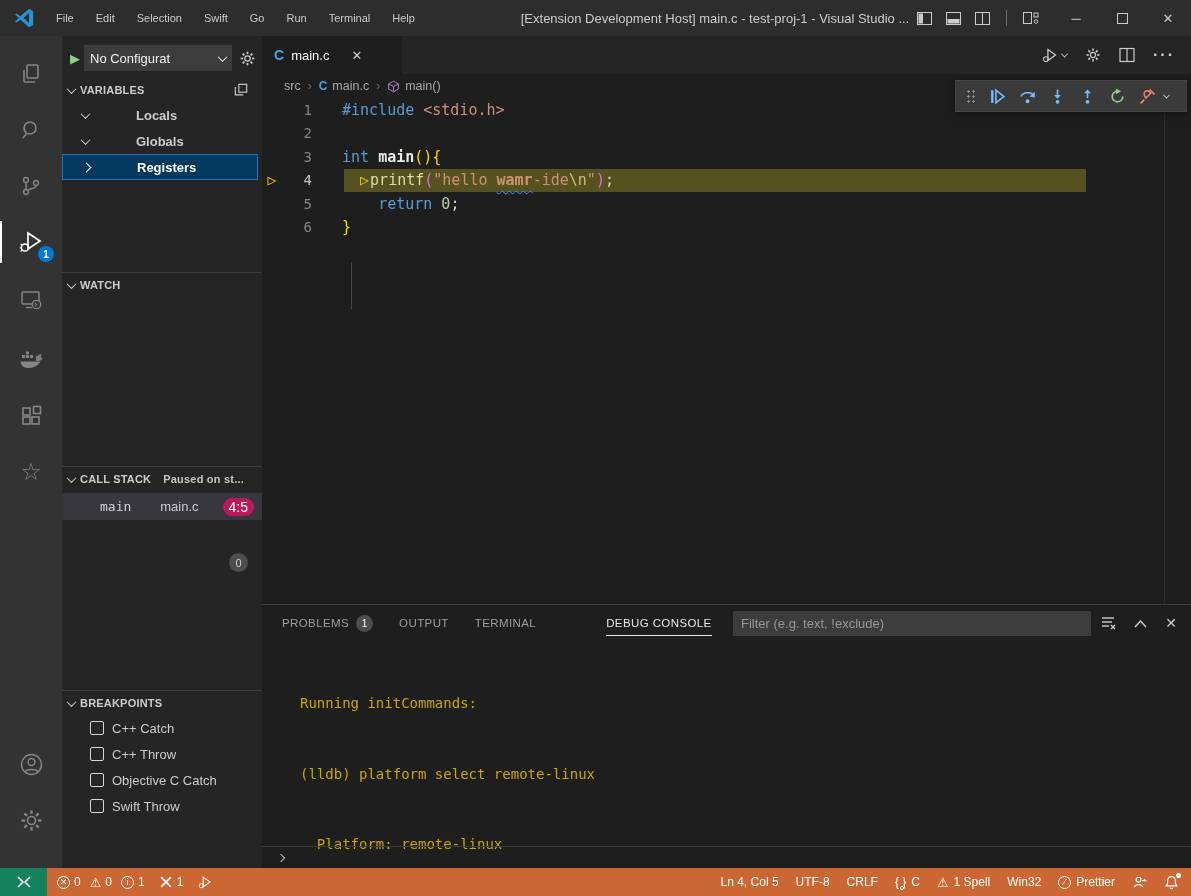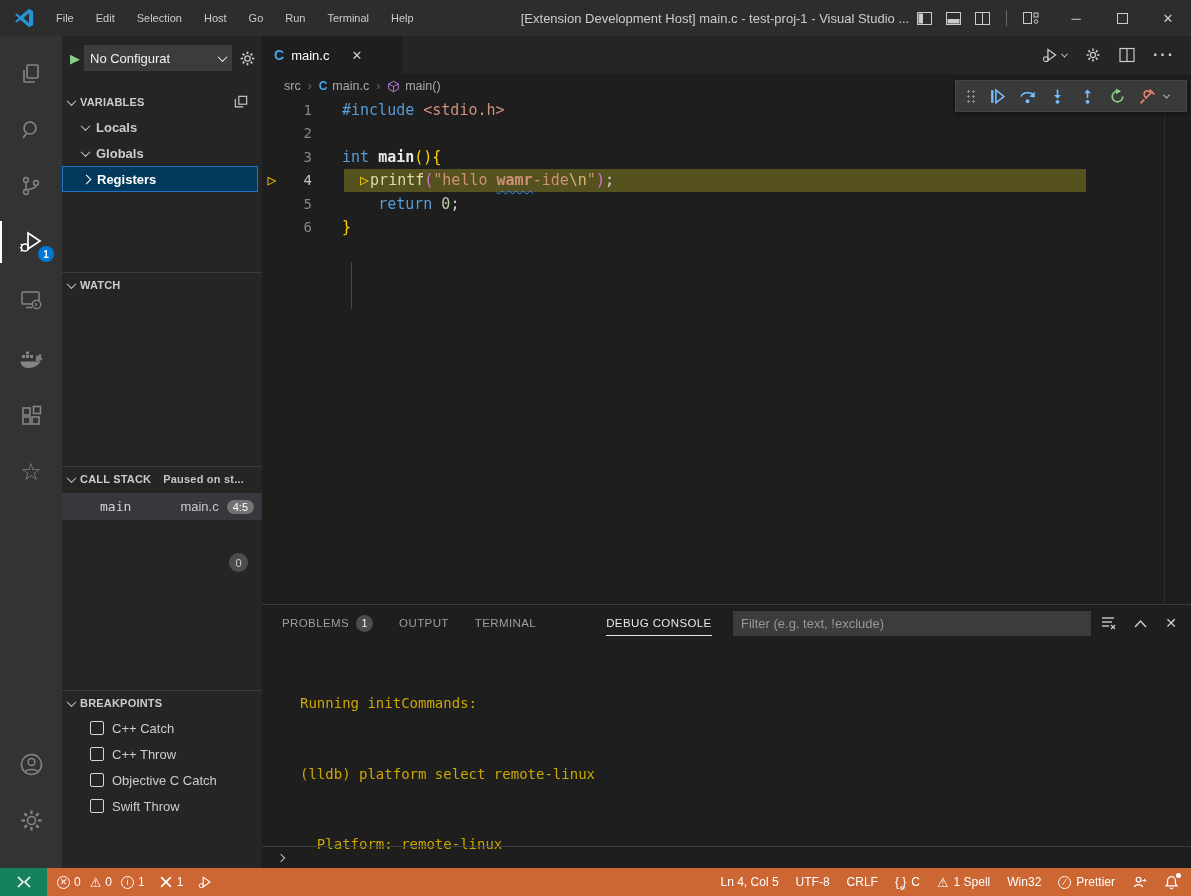--- a/index.html
+++ b/index.html
@@ -30,30 +30,30 @@
   .sidebar { position:absolute; left:62px; top:36px; bottom:28px; width:200px; background:#252526; font-size:13px; z-index:30; }
   .debug-config-row { position:absolute; top:8px; left:8px; right:6px; height:28px; display:flex; align-items:center; }
   .play-btn { color:#89d185; font-size:13px; margin-right:4px; flex:none; }
   .config-dropdown { flex:1; height:26px; background:#3c3c3c; color:#f0f0f0; display:flex; align-items:center; padding:0 6px; font-size:13px; overflow:hidden; white-space:nowrap; }
   .config-dropdown .cv { margin-left:auto; flex:none; }
   .config-gear { margin-left:7px; flex:none; color:#cccccc; }
 
   .section-header { display:flex; align-items:center; height:24px; padding-left:6px; font-size:11px; font-weight:bold; color:#cccccc; letter-spacing:.2px; }
   .section-header .cv { margin-right:5px; }
   .sec-border { border-top:1px solid rgba(128,128,128,0.25); }
-  .tree-row { display:flex; align-items:center; height:26px; padding-left:20px; font-weight:600; color:#cccccc; }
+  .tree-row { display:flex; align-items:center; height:26px; padding-left:20px; font-weight:600; color:#cccccc;gap:40px; }
   .tree-row .cv { margin-right:7px; }
   .tree-row.selected { background:#04395e; border:1px solid #1b74c4; color:#ffffff; }
   .copy-icon { margin-left:auto; margin-right:10px; color:#cccccc; }
   .paused-label { margin-left:12px; font-size:11px; font-weight:bold; color:#c5c5c5; white-space:nowrap; overflow:hidden; }
 
   .stack-row { position:absolute; left:0; right:0; height:27px; background:#37373d; display:flex; align-items:center; padding:0 8px 0 38px; }
   .stack-fn { font-family:"DejaVu Sans Mono", monospace; font-size:13px; color:#d4d4d4; }
   .stack-file { margin-left:auto; color:#cccccc; font-size:13px; }
-  .loc-badge { margin-left:8px; background:#737373; color:#ffffff; font-size:11px; border-radius:9px; padding:1px 6px; }
+  .loc-badge { margin-left:24px; background:#be185d; color:#ffffff; font-size:14px; border-radius:9px; padding:1px 6px; }
   .zero-badge { position:absolute; right:14px; width:19px; height:19px; background:#4d4d4d; color:#cccccc; border-radius:50%; font-size:11px; display:flex; align-items:center; justify-content:center; }
 
   .bp-row { display:flex; align-items:center; height:26px; padding-left:28px; color:#cccccc; font-size:13px; }
   .bp-check { width:14px; height:14px; border:1.5px solid #d6d6d6; border-radius:2px; margin-right:8px; flex:none; background:transparent; }
 
   .cv { display:inline-block; width:7px; height:7px; border-right:1.4px solid currentColor; border-bottom:1.4px solid currentColor; }
   .cv.down { transform:rotate(45deg) translate(-1px,-1px); }
   .cv.right { transform:rotate(-45deg); }
 
   
@@ -124,21 +124,21 @@
 
   <div class="titlebar">
     <svg class="vscode-logo" viewBox="0 0 24 24">
       <polygon points="17.5,2 8,10.2 4,7.2 2.2,8.2 6.4,12 2.2,15.8 4,16.8 8,13.8 17.5,22 22,19.5 22,4.5" fill="#2693d6"></polygon>
       <polygon points="17.5,6.5 11.5,12 17.5,17.5" fill="#2d2d2d"></polygon>
     </svg>
     <div class="menus">
       <span class="menu-item">File</span>
       <span class="menu-item">Edit</span>
       <span class="menu-item">Selection</span>
-      <span class="menu-item">Host</span>
+      <span class="menu-item">Swift</span>
       <span class="menu-item">Go</span>
       <span class="menu-item">Run</span>
       <span class="menu-item">Terminal</span>
       <span class="menu-item">Help</span>
     </div>
     <div class="window-title">[Extension Development Host] main.c - test-proj-1 - Visual Studio ...</div>
     <div class="titlebar-right">
       <div class="layout-icons">
         <svg width="15" height="13" viewBox="0 0 15 13">
             <rect x="0.5" y="0.5" width="14" height="12" fill="none" stroke="#cccccc"></rect>
@@ -268,21 +268,21 @@
             <line x1="2.5" y1="12.5" x2="6" y2="12.5"></line>
             <line x1="19" y1="12.5" x2="22.5" y2="12.5"></line>
             <line x1="5.4" y1="5.4" x2="7.9" y2="7.9"></line>
             <line x1="17.1" y1="17.1" x2="19.6" y2="19.6"></line>
             <line x1="5.4" y1="19.6" x2="7.9" y2="17.1"></line>
             <line x1="17.1" y1="7.9" x2="19.6" y2="5.4"></line>
           </g>
         </svg>
     </div>
 
-    <div style="position:absolute; top:42px; left:0; right:4px;margin-top:12px;">
+    <div style="position:absolute; top:42px; left:0; right:4px;">
       <div class="section-header">
         <span class="cv down"></span>
         <span>VARIABLES</span>
         <svg class="copy-icon" width="14" height="14" viewBox="0 0 16 16">
             <rect x="5.5" y="1.5" width="9" height="9" fill="none" stroke="currentColor" stroke-width="1.3"></rect>
             <path d="M10.5 13.5 h-9 v-9" fill="none" stroke="currentColor" stroke-width="1.3"></path>
           </svg>
       </div>
       <div class="tree-row">
         <span class="cv down"></span>

